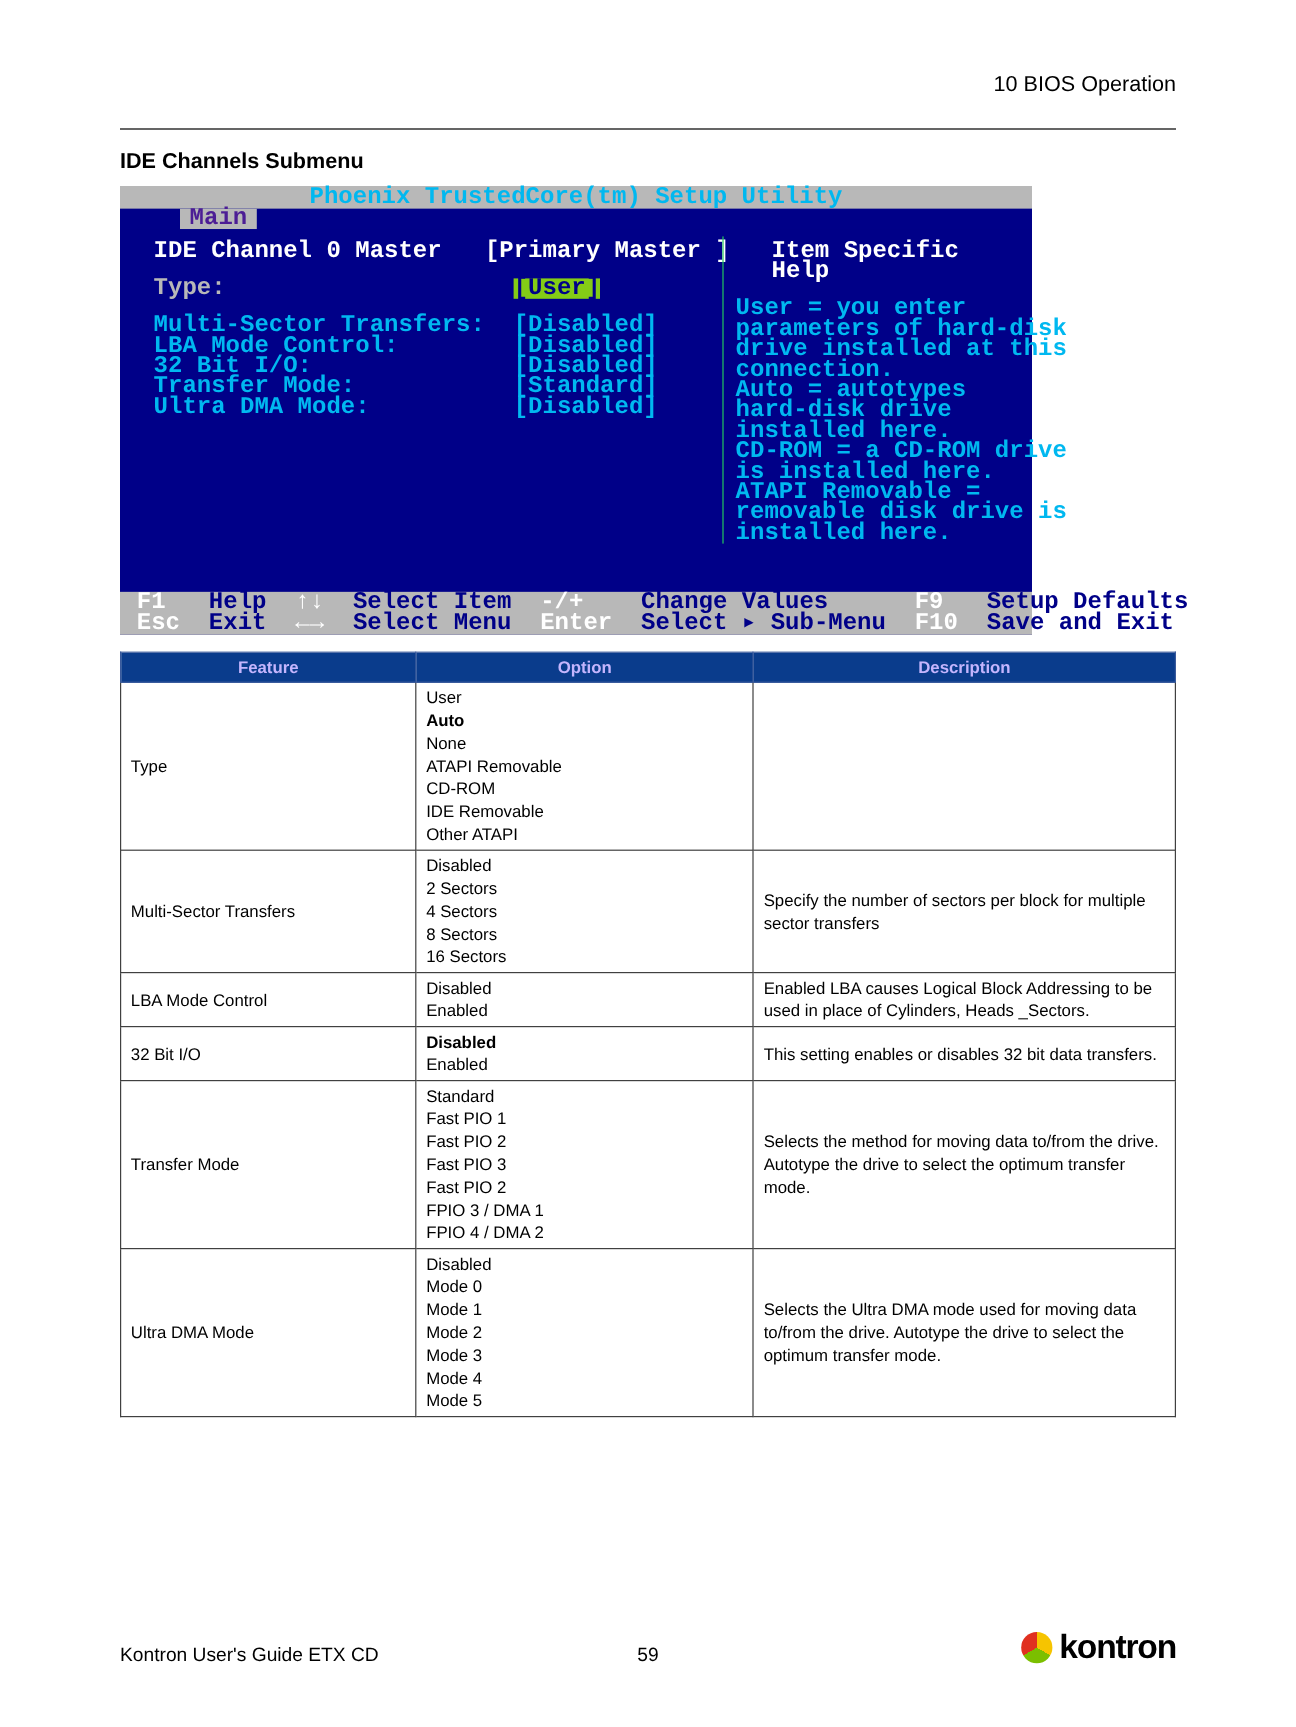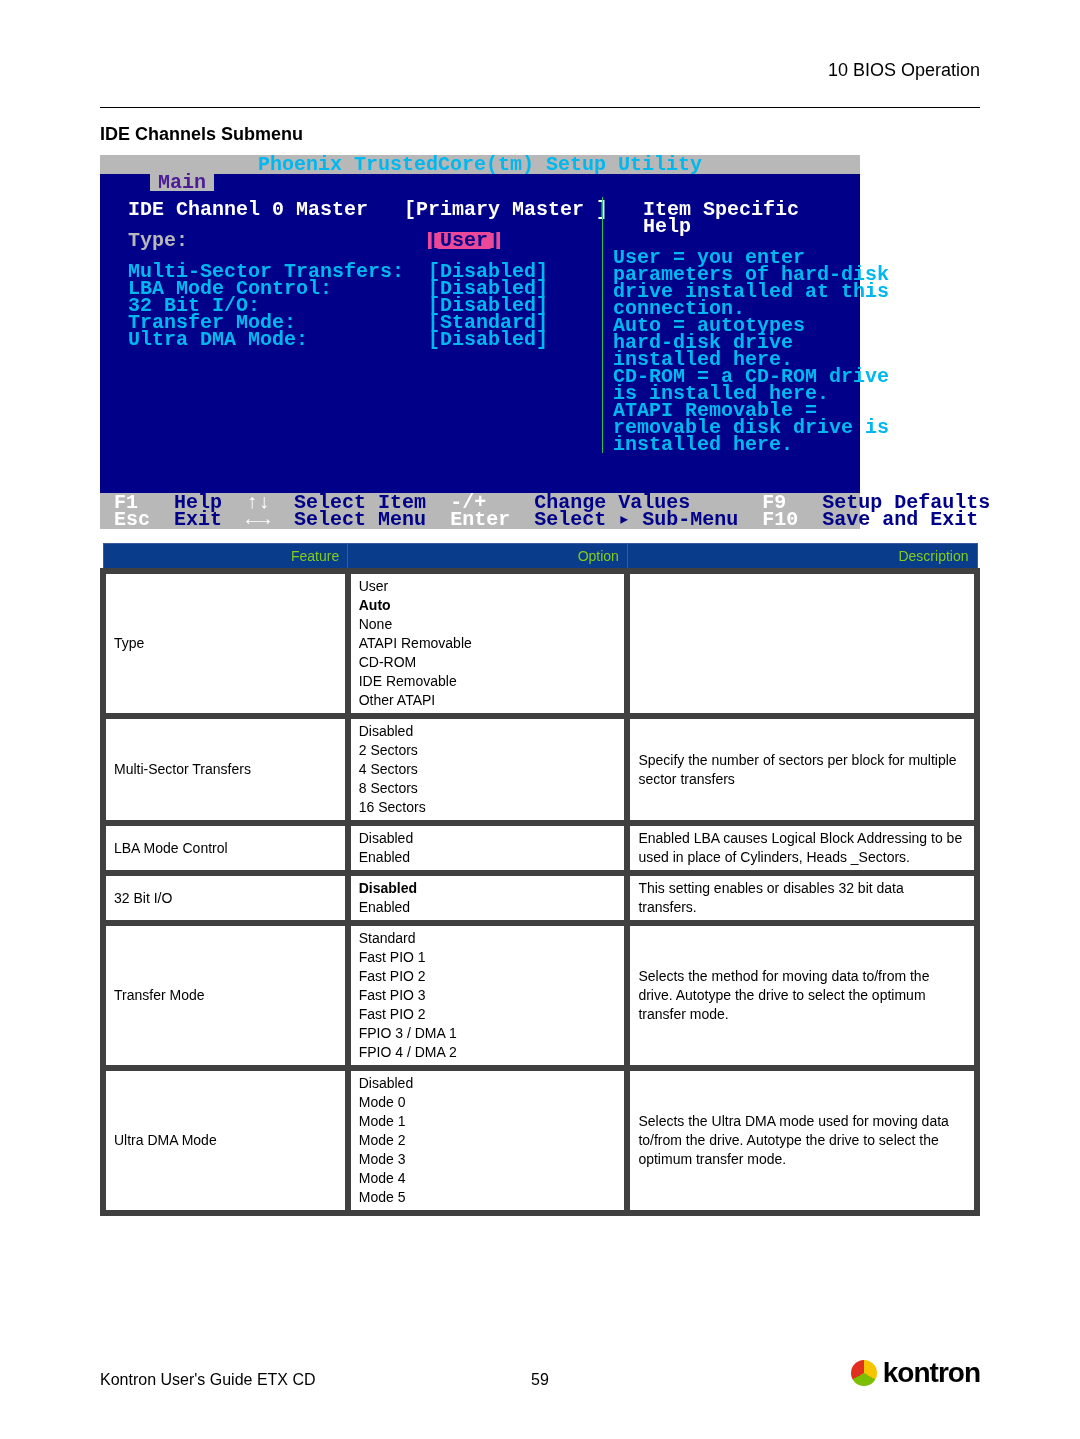--- a/index.html
+++ b/index.html
@@ -72,49 +72,49 @@
     display: inline-block;
     width: 250px;
     vertical-align: top;
     border-left: 1px solid #22c55e;
     padding-left: 10px;
   }
   .bios-heading { color: #ffffff; margin-bottom: 14px; padding-top: 4px; }
   .bios-field { color: #00b8f0; }
   .bios-field-sel { color: #b8b8b8; }
   .bios-val { color: #00b8f0; display:inline-block; }
-  .bios-val-sel { color: #000088; background: #ec4899; }
+  .bios-val-sel { color: #000088; background: #84cc16; }
   .bios-line { white-space: pre; }
   .bios-help { color: #00b8f0; }
   .bios-footer {
     background: #b8b8b8;
     color: #000088;
     padding: 1px 4px 1px 14px;
     white-space: pre;
   }
   .bios-footer .k { color: #ffffff; }
   .bios-footer .r { color: #000088; }
   .bios-footer .end { background:#000000; display:inline-block; width:8px; }
 
   
   table.desc {
     width: 100%;
     border-collapse: collapse;
     font-size: 14px;
   }
   table.desc th {
     background: #0a3c8c;
-    color: #84cc16;
-    text-align: right;
-    font-weight: 400;
+    color: #c4b5fd;
+    text-align: center;
+    font-weight: 700;
     padding: 4px 8px;
     border: 1px solid #3a5a9c;
   }
   table.desc td {
-    border: 6px solid #404040;
+    border: 1px solid #404040;
     padding: 3px 8px;
     vertical-align: middle;
     line-height: 19px;
   }
   table.desc td.optcell { vertical-align: top; }
   .opt-line { display:block; }
   .opt-bold { font-weight: 600; }
 
   .footer {
     position: absolute;

